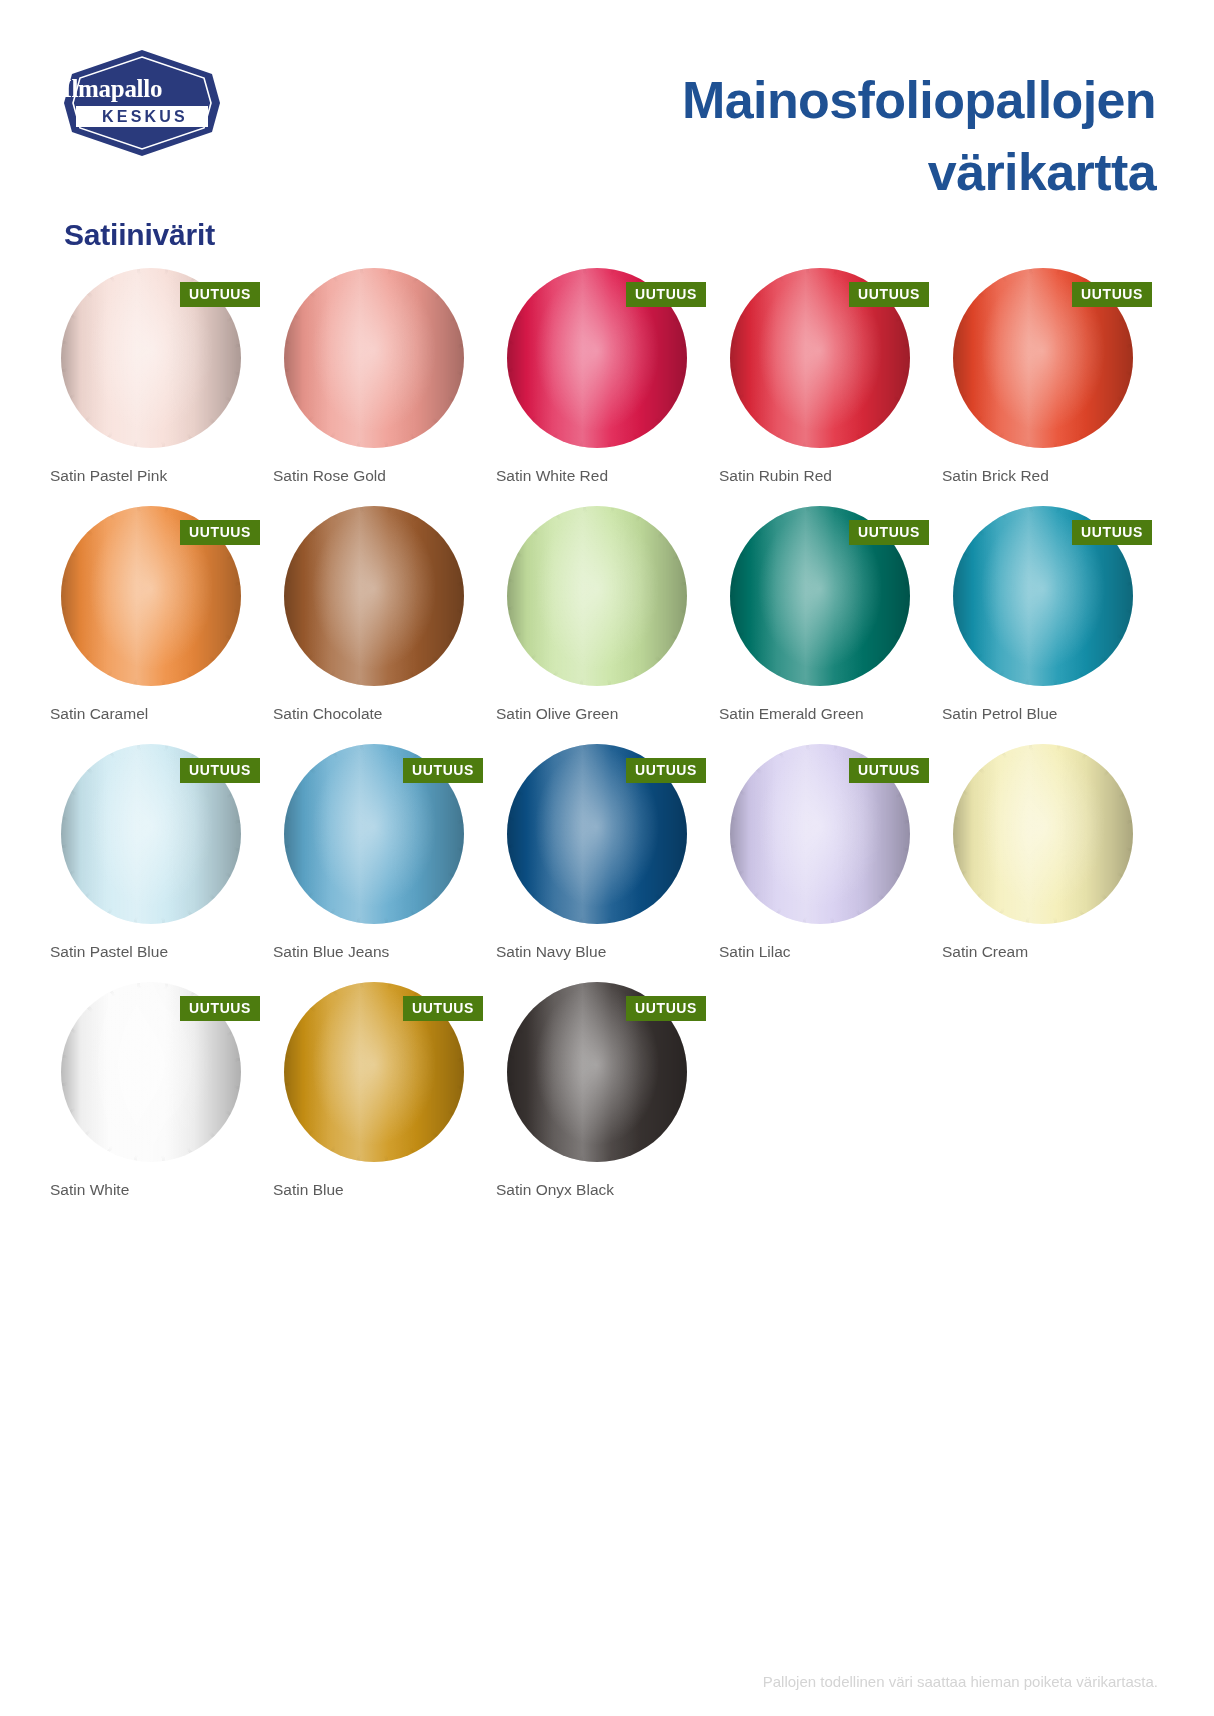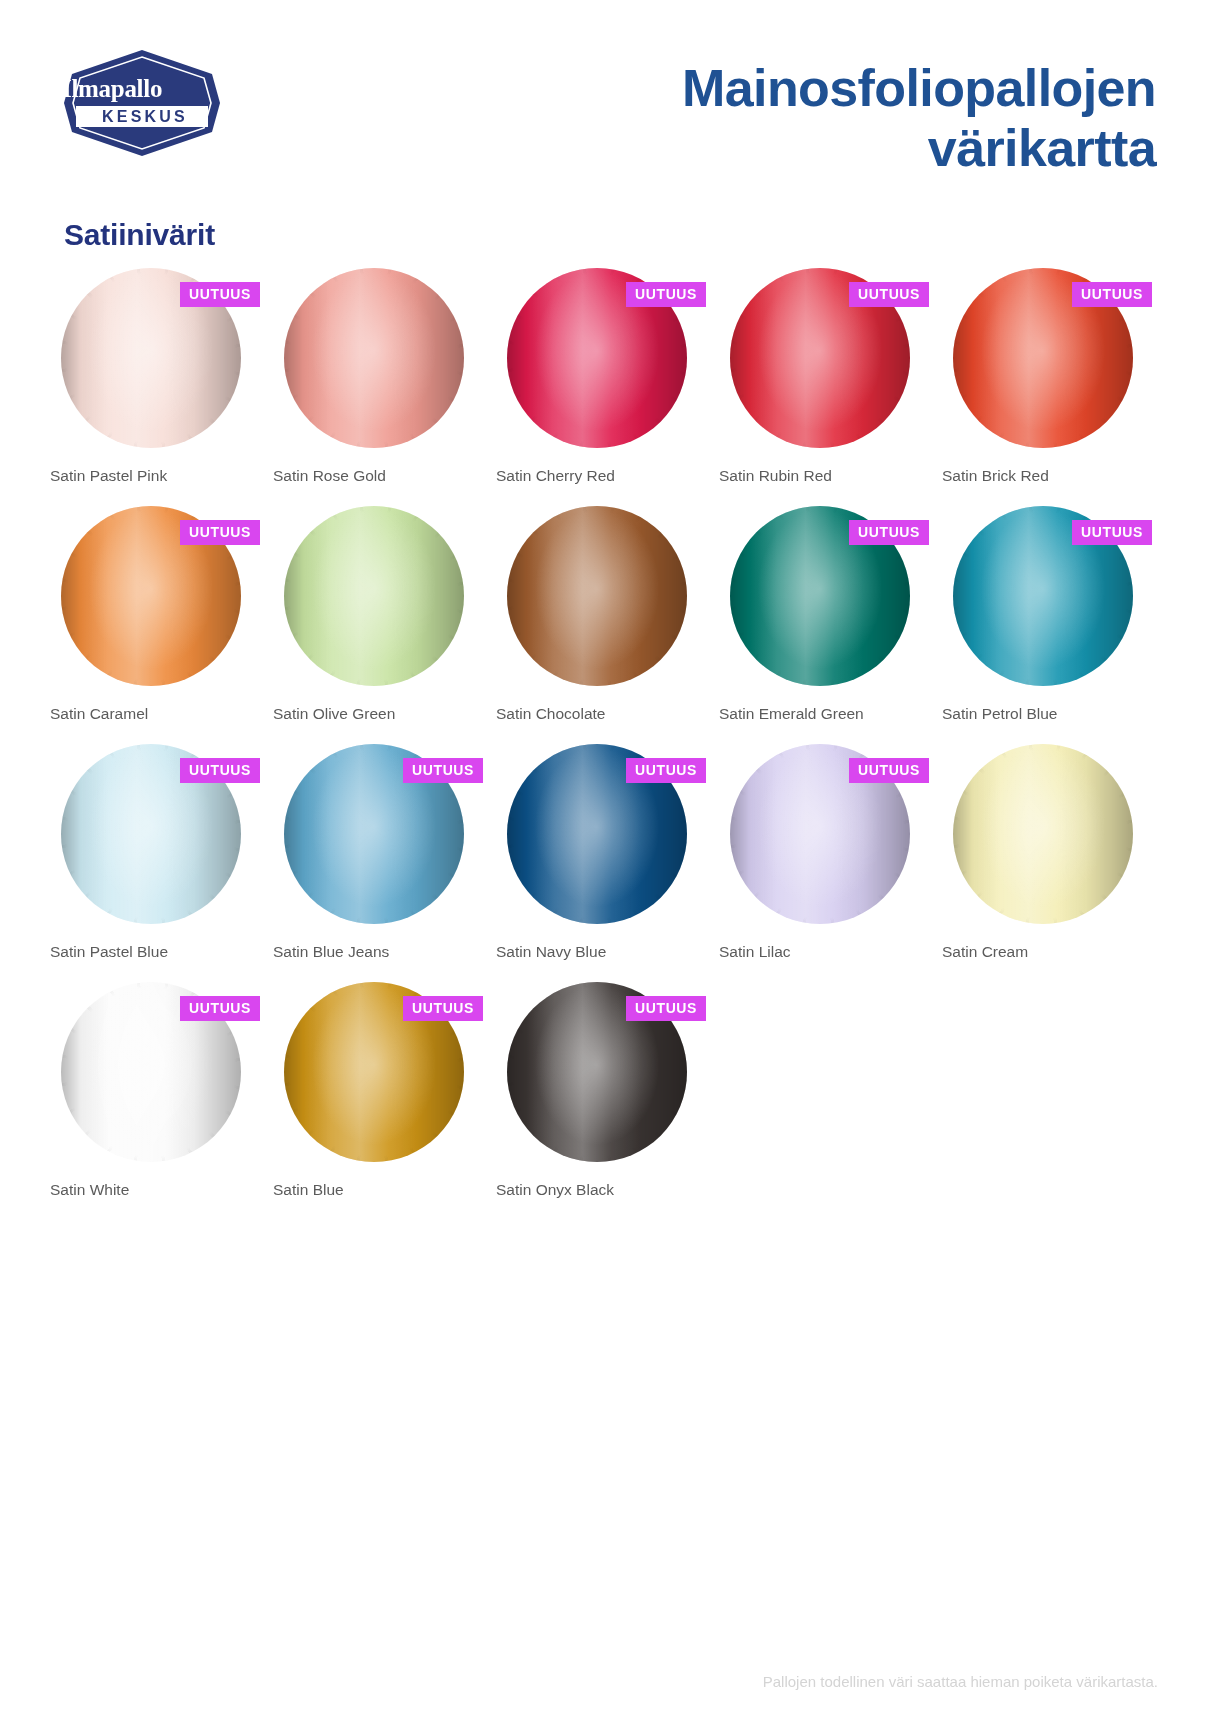--- a/index.html
+++ b/index.html
@@ -47,20 +47,21 @@
   .title-block {
     position:absolute; right:58px; top:58px;
     text-align:right;
   }
   .title-line1, .title-line2 {
     color:#1f5193;
     font-weight:bold;
     font-size:52px;
     line-height:60px;
     letter-spacing:-0.6px;
+    margin-top:12px;
   }
 
   
   .section-heading {
     position:absolute; left:64px; top:218px;
     color:#23337d;
     font-weight:bold;
     font-size:30px;
     letter-spacing:-0.2px;
   }
@@ -122,21 +123,21 @@
         rgba(0,0,0,0.00) 0deg 9deg,
         rgba(0,0,0,0.13) 9deg 11deg,
         rgba(0,0,0,0.00) 11deg 18deg);
     -webkit-mask-image:radial-gradient(circle at 50% 50%, rgba(0,0,0,0) 66%, rgba(0,0,0,1) 84%, rgba(0,0,0,1) 100%);
     mask-image:radial-gradient(circle at 50% 50%, rgba(0,0,0,0) 66%, rgba(0,0,0,1) 84%, rgba(0,0,0,1) 100%);
   }
 
   .badge {
     position:absolute;
     right:-8px; top:14px;
-    background:#d946ef;
+    background:#4d7c0f;
     color:#ffffff;
     font-weight:bold;
     font-size:14px;
     letter-spacing:0.6px;
     padding:5px 9px 6px 9px;
     line-height:1;
     z-index:5;
     white-space:nowrap;
   }
 
@@ -207,21 +208,21 @@
       </div>
       <div class="cell">
         <div class="balloon-box">
           <div class="balloon" style="background: rgb(224, 26, 76);">
             <div class="sheen"></div>
             <div class="ribs"></div>
             <div class="rim"></div>
           </div>
           <div class="badge">UUTUUS</div>
         </div>
-        <div class="swatch-label">Satin Cherry Red</div>
+        <div class="swatch-label">Satin White Red</div>
       </div>
       <div class="cell">
         <div class="balloon-box">
           <div class="balloon" style="background: rgb(226, 42, 60);">
             <div class="sheen"></div>
             <div class="ribs"></div>
             <div class="rim"></div>
           </div>
           <div class="badge">UUTUUS</div>
         </div>
@@ -246,37 +247,37 @@
             <div class="sheen"></div>
             <div class="ribs"></div>
             <div class="rim"></div>
           </div>
           <div class="badge">UUTUUS</div>
         </div>
         <div class="swatch-label">Satin Caramel</div>
       </div>
       <div class="cell">
         <div class="balloon-box">
+          <div class="balloon" style="background: rgb(157, 92, 46);">
+            <div class="sheen"></div>
+            <div class="ribs"></div>
+            <div class="rim"></div>
+          </div>
+        </div>
+        <div class="swatch-label">Satin Chocolate</div>
+      </div>
+      <div class="cell">
+        <div class="balloon-box">
           <div class="balloon" style="background: rgb(199, 227, 161);">
             <div class="sheen"></div>
             <div class="ribs"></div>
             <div class="rim"></div>
           </div>
         </div>
         <div class="swatch-label">Satin Olive Green</div>
-      </div>
-      <div class="cell">
-        <div class="balloon-box">
-          <div class="balloon" style="background: rgb(157, 92, 46);">
-            <div class="sheen"></div>
-            <div class="ribs"></div>
-            <div class="rim"></div>
-          </div>
-        </div>
-        <div class="swatch-label">Satin Chocolate</div>
       </div>
       <div class="cell">
         <div class="balloon-box">
           <div class="balloon" style="background: rgb(0, 120, 107);">
             <div class="sheen"></div>
             <div class="ribs"></div>
             <div class="rim"></div>
           </div>
           <div class="badge">UUTUUS</div>
         </div>

